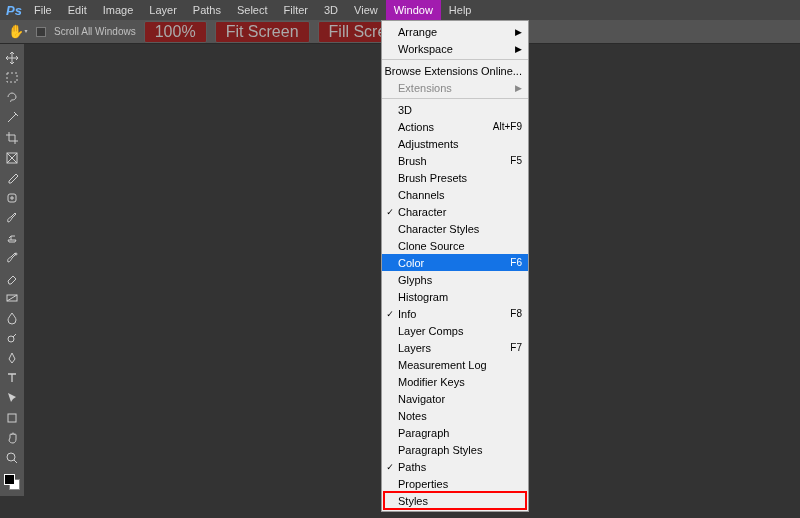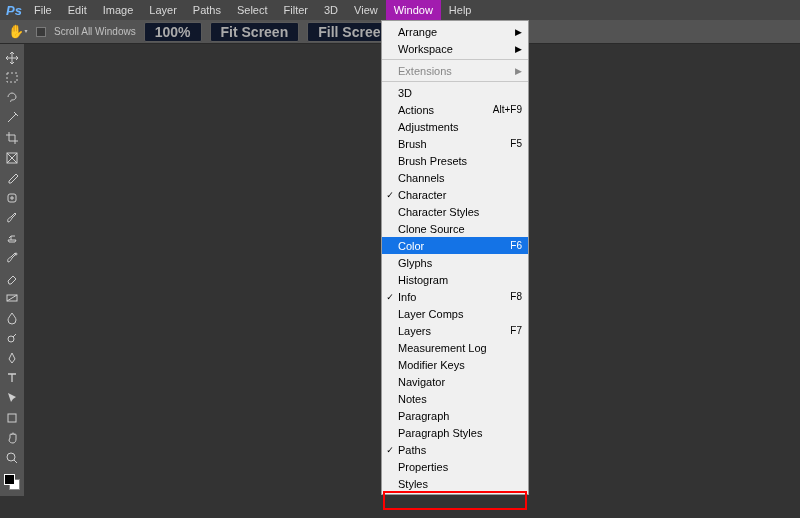--- a/index.html
+++ b/index.html
@@ -62,27 +62,26 @@
   .optionsbar .sub {
     font-size: 6px;
     position: relative; top: -1px;
   }
   .optionsbar .chk {
     width: 10px; height: 10px;
     border: 1px solid #7a7a7a;
     background: #3a3a3a;
   }
   .optionsbar .btn {
-    background: #0f172a;
+    background: #7f1d1d;
     border: 1px solid #5a5a5a;
     padding: 1px 10px;
     border-radius: 2px;
     color: #aaaaaa;
-    font-size: 14px;
-    font-weight: bold;
+    font-size: 16px;
   }
 
   
   .toolcol {
     position: absolute;
     top: 44px; left: 0;
     width: 24px;
     background: #535353;
     padding-top: 4px;
   }
@@ -334,20 +333,24 @@
       <span class="check"></span>
       <span class="label">Arrange</span>
       <span class="arrow">▶</span>
     </div>
     <div class="row">
       <span class="check"></span>
       <span class="label">Workspace</span>
       <span class="arrow">▶</span>
     </div>
     <div class="row sep"></div>
+    <div class="row">
+      <span class="check"></span>
+      <span class="label">Browse Extensions Online...</span>
+    </div>
     <div class="row disabled">
       <span class="check"></span>
       <span class="label">Extensions</span>
       <span class="arrow">▶</span>
     </div>
     <div class="row sep"></div>
     <div class="row">
       <span class="check"></span>
       <span class="label">3D</span>
     </div>

